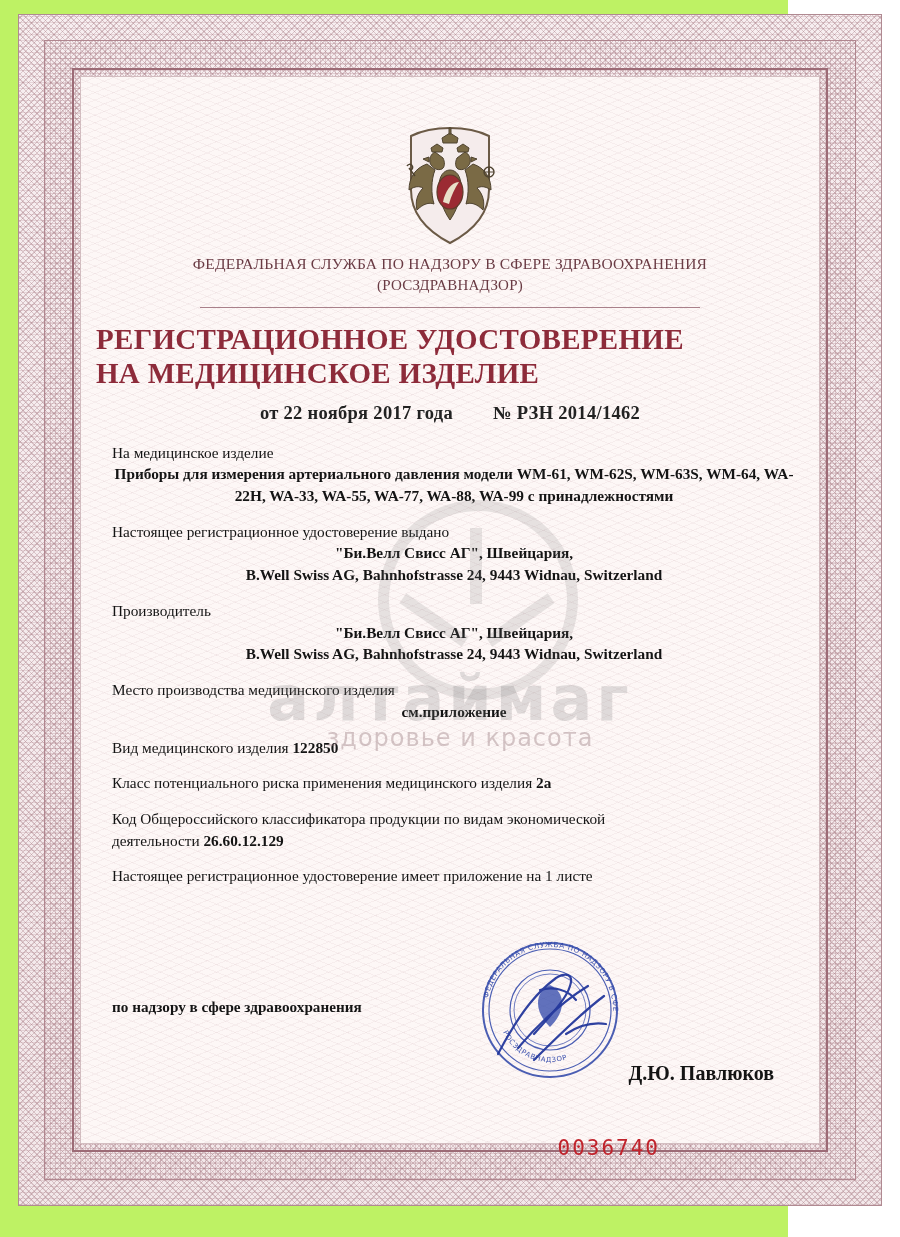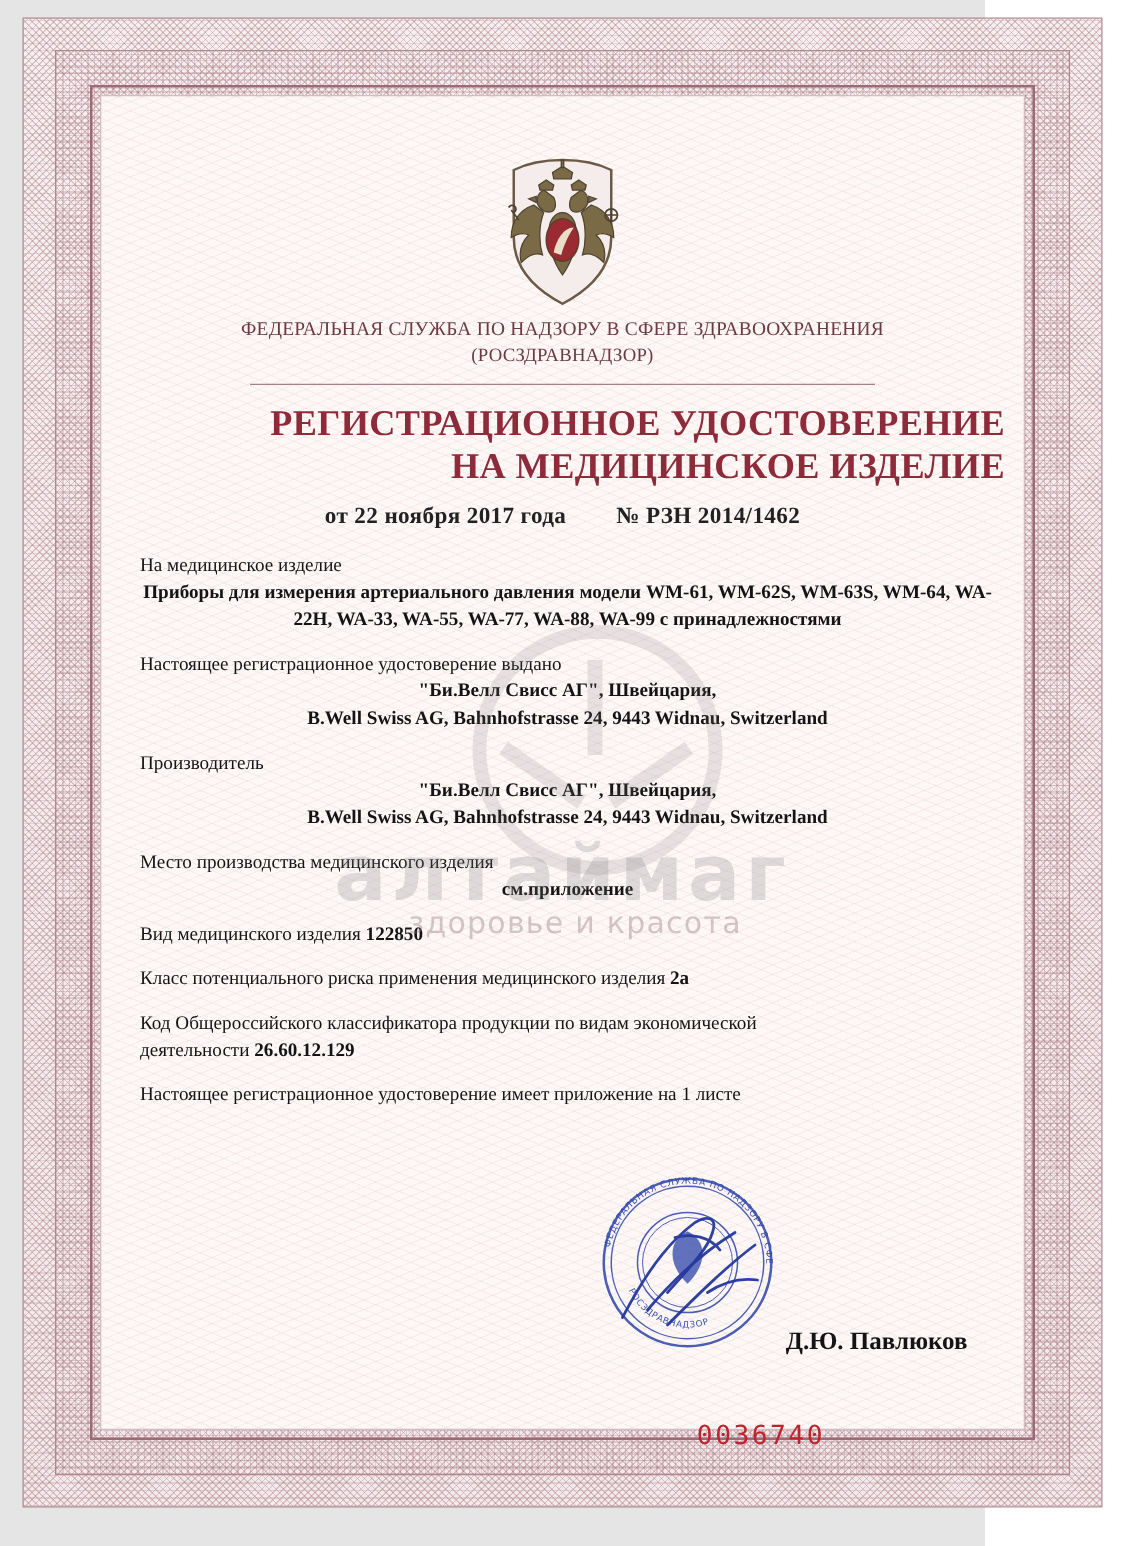--- a/index.html
+++ b/index.html
@@ -11,21 +11,21 @@
     width: 900px;
     height: 1237px;
     font-family: "Liberation Serif", serif;
     overflow: hidden;
   }
 
   .page {
     position: relative;
     width: 788px;
     height: 1237px;
-    background: #e5e5e5;
+    background: #bef264;
   }
 
   
   .frame-outer {
     position: absolute;
     left: 18px;
     top: 14px;
     width: 864px;
     height: 1192px;
     background:
@@ -119,21 +119,21 @@
   .authority .l2 { font-size: 15px; }
 
   .rule {
     width: 500px;
     height: 1px;
     background: #a9808a;
     margin: 12px auto 14px auto;
   }
 
   .title {
-    text-align: right;
+    text-align: left;
     color: #8d2b3a;
     font-weight: bold;
     font-size: 29px;
     line-height: 1.18;
     letter-spacing: 0.3px;
   }
 
   .numline {
     display: flex;
     justify-content: center;
@@ -391,18 +391,19 @@
     <g stroke="#24389c" fill="none" stroke-width="2.2" opacity="0.95" stroke-linecap="round">
       <path d="M28 124 C 52 78, 70 60, 86 48 C 96 42, 104 44, 100 56 C 96 70, 78 88, 64 104"></path>
       <path d="M48 118 C 70 92, 92 72, 118 56"></path>
       <path d="M64 130 C 86 108, 110 84, 134 66"></path>
       <path d="M96 104 C 108 96, 122 92, 136 94"></path>
       <path d="M70 60 C 84 56, 98 60, 106 70"></path>
     </g>
   </svg>
 
   <div class="footer">
+    <div class="bold">по надзору в сфере здравоохранения</div>
     <div class="sig-name">Д.Ю. Павлюков</div>
   </div>
 
   <div class="serial">0036740</div>
 
 </div>
 
 </body></html>

